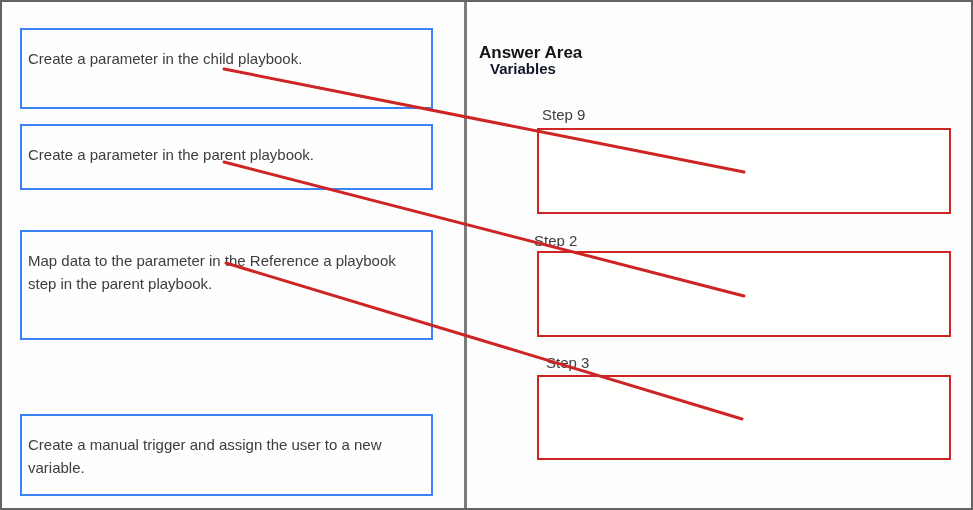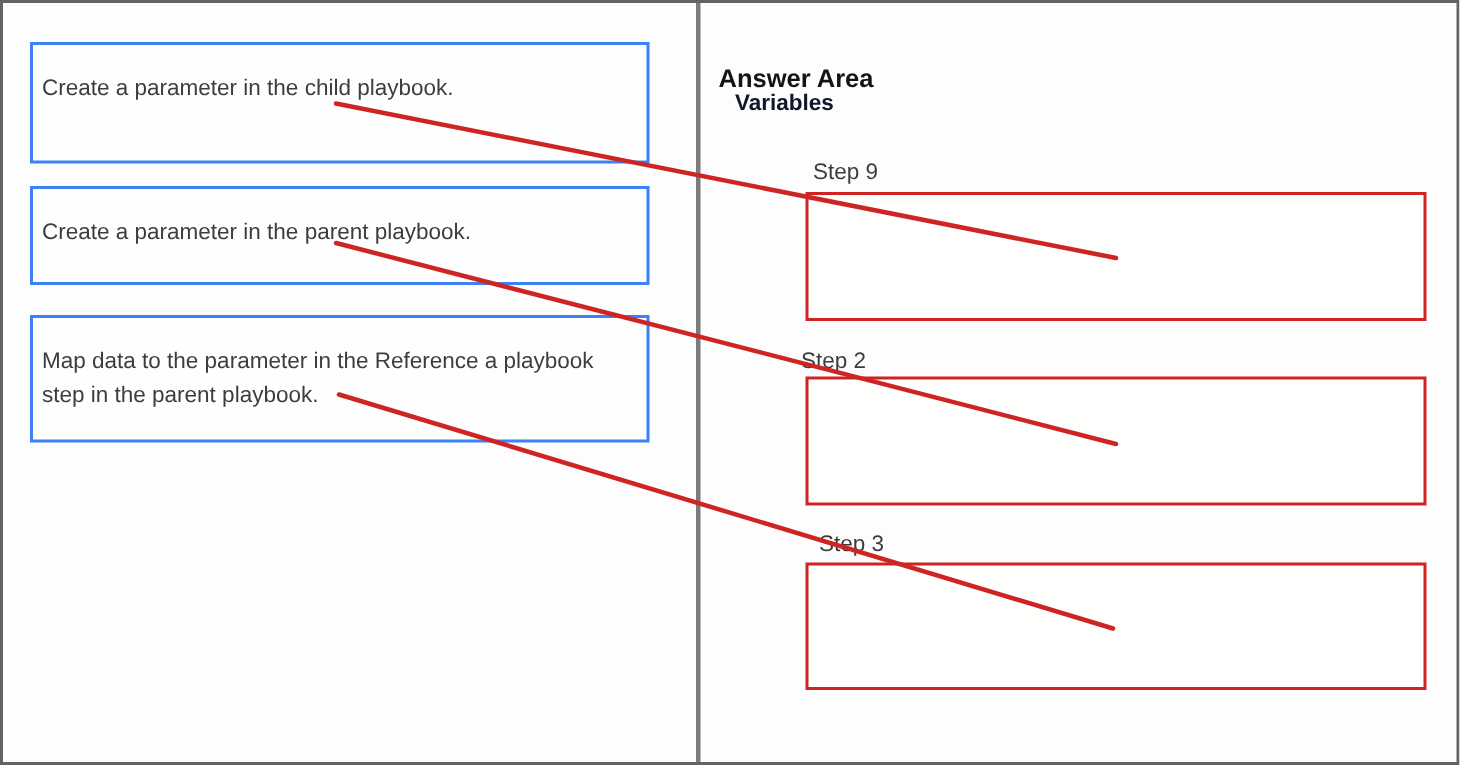--- a/index.html
+++ b/index.html
@@ -23,21 +23,21 @@
     border:2px solid #3b82f6;
     background:#fdfefd;
   }
   .card-text{
     margin:0;padding:17px 4px 0 6px;
     font-size:15px;line-height:23px;color:#3d3d3d;
   }
   .card-text .b{font-weight:bold;color:#2e2e2e;}
   .c1{top:26px;height:81px;}
   .c2{top:122px;height:66px;}
-  .c3{top:208px;height:85px;}
+  .c3{top:228px;height:110px;}
   .c4{top:315px;height:84px;}
   .c5{top:412px;height:82px;}
   
   .answer-title{
     position:absolute;left:477px;top:9px;
     font-size:17px;font-weight:bold;color:#141414;margin-top:32px;
   }
   .group-label{
     position:absolute;left:488px;top:58px;
     font-size:15px;font-weight:bold;color:#0f172a;
@@ -74,20 +74,23 @@
 
   <div class="card c2">
     <p class="card-text"><span>Create a parameter in the parent playbook.</span></p>
   </div>
 
   <div class="card c3">
     <p class="card-text"><span>Map data to the parameter in the Reference a playbook step in the parent playbook.</span></p>
   </div>
 
 
+  <div class="card c5">
+    <p class="card-text"><span>Create a manual trigger and assign the user to a new variable.</span></p>
+  </div>
 
   <div class="divider"></div>
 
   <div class="answer-title">Answer Area</div>
   <div class="group-label">Variables</div>
 
   <div class="step-label sl1">Step 9</div>
   <div class="step-box sb1"></div>
 
   <div class="step-label sl2">Step 2</div>

